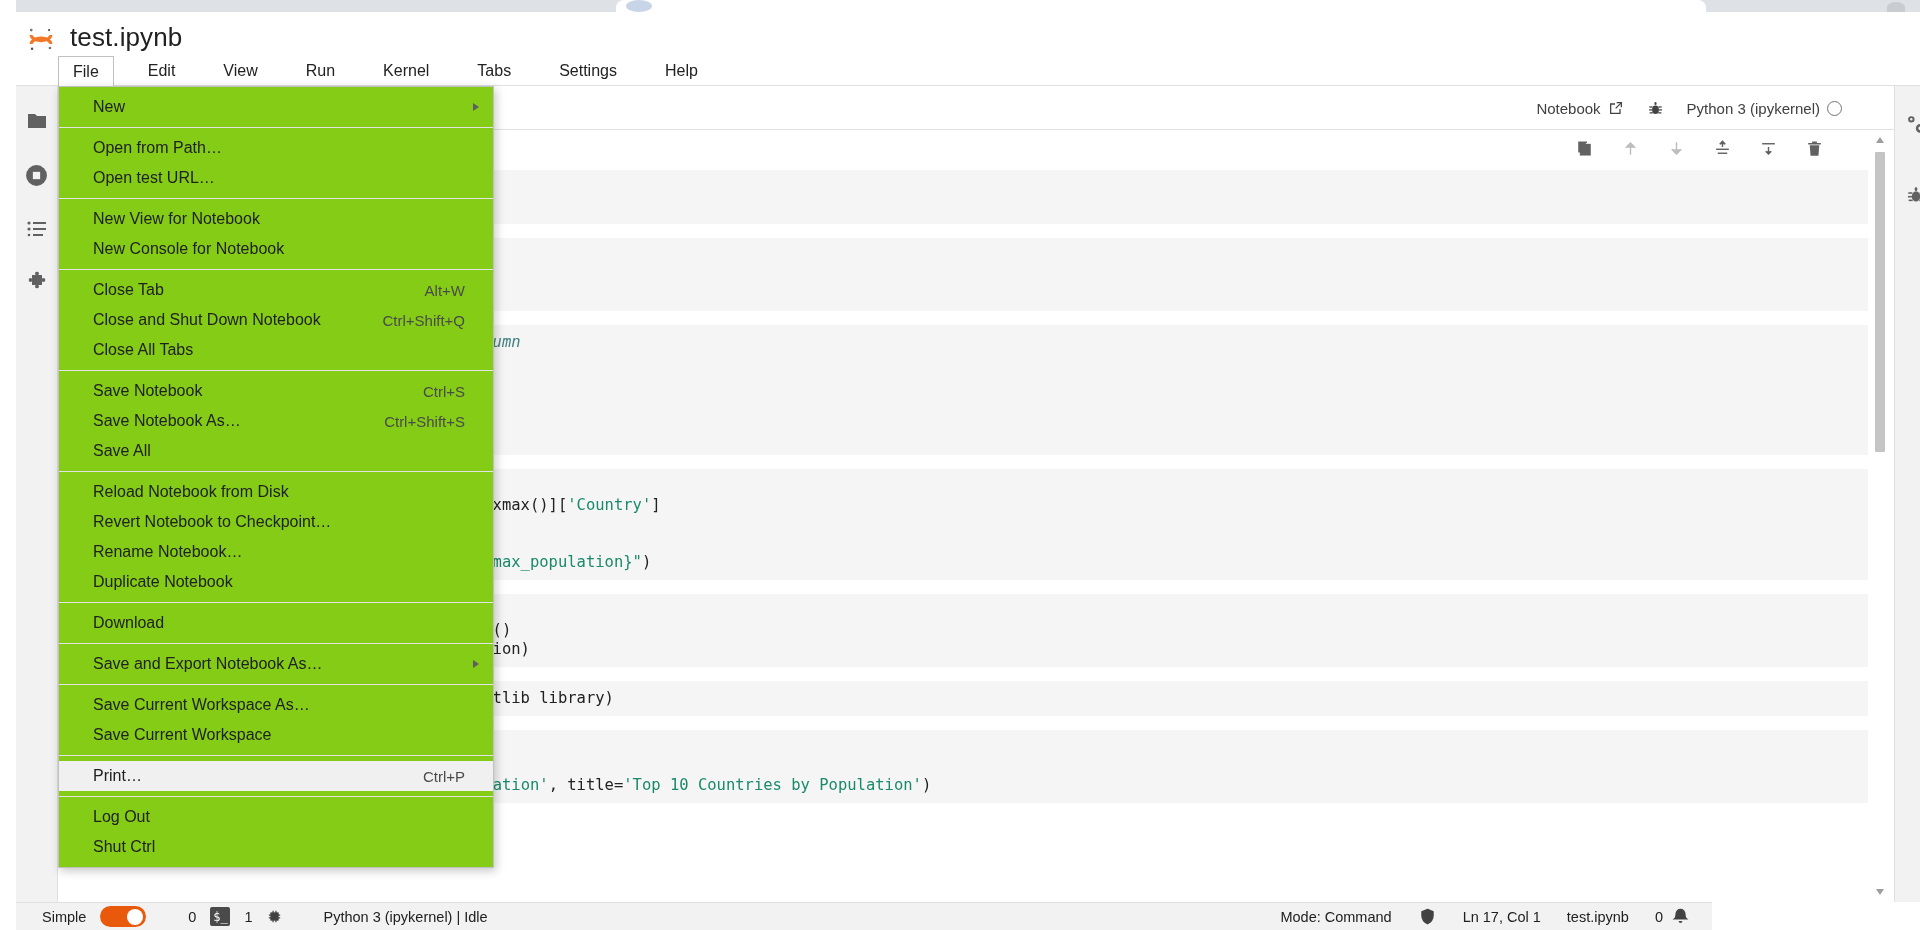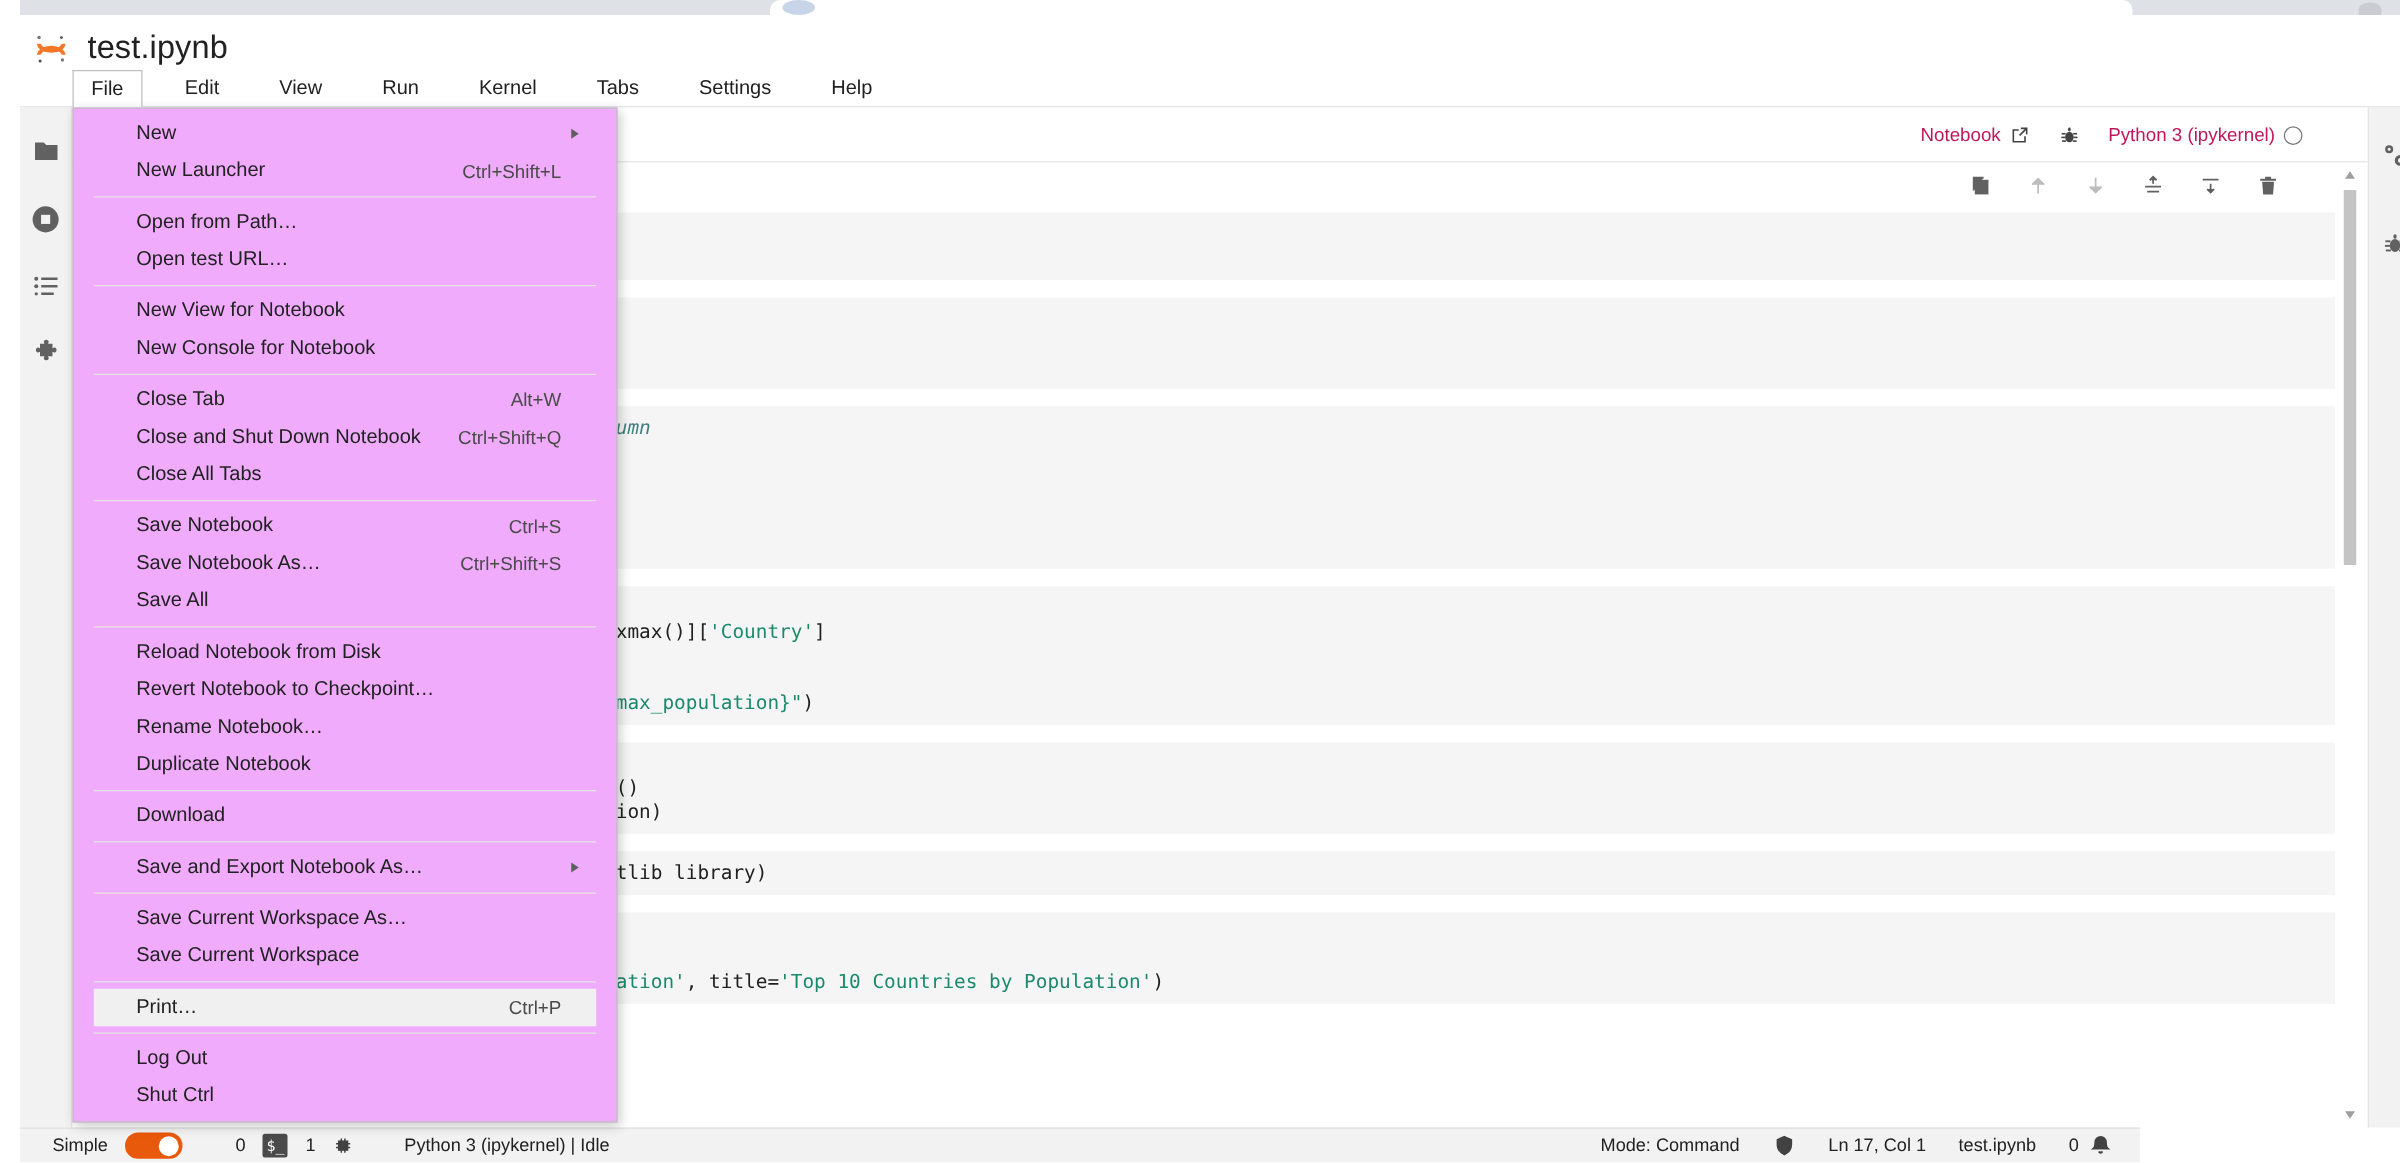--- a/index.html
+++ b/index.html
@@ -92,21 +92,21 @@
     position: absolute; top: 86px; left: 42px; width: 1836px; height: 44px;
     background: #ffffff; border-bottom: 1px solid #e0e0e0;
     display: flex; align-items: center;
   }
   .nb-toolbar-left { display: flex; align-items: center; padding-left: 10px; gap: 18px; }
   .tb-btn { width: 20px; height: 20px; display:flex; align-items:center; justify-content:center; }
   .tb-btn svg { fill: #616161; }
   .kernel-zone {
     position: absolute; right: 52px; top: 0; height: 44px;
     display: flex; align-items: center; gap: 22px;
-    font-size: 15px; color: #be185d;
+    font-size: 15px; color: #404040;
   }
   .kernel-name-wrap { display: flex; align-items: center; gap: 7px; }
   .kernel-status-dot {
     width: 15px; height: 15px; border-radius: 50%;
     border: 1.6px solid #757575; background: transparent;
   }
 
   
   .nb-body {
     position: absolute; top: 130px; left: 42px; width: 1836px; height: 772px;
@@ -159,24 +159,24 @@
   .nb-scroll-down { bottom: 2px; }
   .nb-scroll-up svg, .nb-scroll-down svg { fill: #9e9e9e; }
   .nb-scroll-thumb {
     position: absolute; left: 1px; top: 22px; width: 10px; height: 300px;
     background: #c4c4c4; border-radius: 1px;
   }
 
   
   .dropdown {
     position: absolute; top: 86px; left: 42px; width: 436px;
-    background: #f0abfc;
+    background: #84cc16;
     border: 1px solid #c0c0c0;
     box-shadow: 2px 3px 9px rgba(0,0,0,0.22);
-    padding: 5px 16px;
+    padding: 5px 0;
     z-index: 80;
   }
   .mi {
     position: relative; display: flex; align-items: center;
     height: 30px; padding: 0 16px 0 34px;
     font-size: 16px; color: #212121; cursor: default;
   }
   .mi.highlight { background: #f0f0f0; }
   .mi .label { flex: 1; white-space: nowrap; }
   .mi .short { color: #4a4a4a; font-size: 15px; padding-right: 12px; }
@@ -446,24 +446,20 @@
             <path d="M5 8L1 2h8z"></path>
           </svg>
       </div>
     </div>
   </div>
 
   <div class="dropdown" id="file-menu">
       <div class="mi">
         <span class="label">New</span>
         <span class="submenu-arrow"></span>
-      </div>
-      <div class="mi">
-        <span class="label">New Launcher</span>
-        <span class="short">Ctrl+Shift+L</span>
       </div>
       <div class="mi-sep"></div>
       <div class="mi">
         <span class="label">Open from Path…</span>
       </div>
       <div class="mi">
         <span class="label">Open test URL…</span>
       </div>
       <div class="mi-sep"></div>
       <div class="mi">

